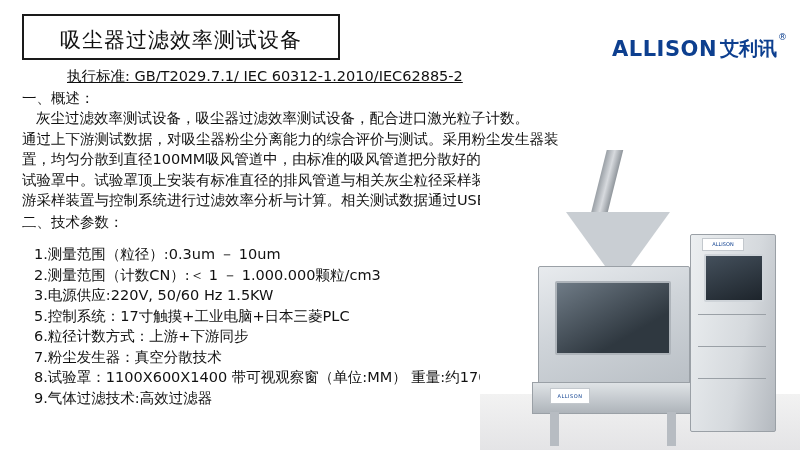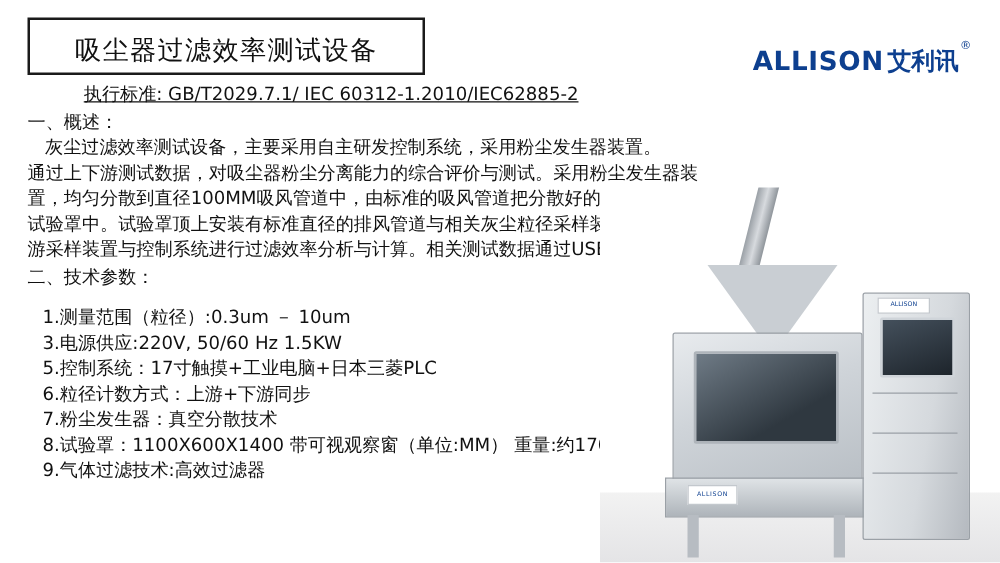--- a/index.html
+++ b/index.html
@@ -44,21 +44,21 @@
     font-size: 21px;
     font-family: "DejaVu Sans", "Liberation Sans", sans-serif;
     color: #111111;
     letter-spacing: 1px;
     white-space: nowrap;
   }
 
   
   .logo {
     position: absolute;
-    right: 24px;
+    right: 14px;
     top: 36px;
     text-align: left;
     white-space: nowrap;
   }
   .logo-en {
     font-size: 21px;
     font-weight: bold;
     color: #0d3f8f;
     letter-spacing: 0.5px;
     vertical-align: middle;
@@ -244,26 +244,27 @@
   <div class="title-text">吸尘器过滤效率测试设备</div>
 
   <div class="logo">
     <span class="logo-en">ALLISON</span><span class="logo-cn">艾利讯</span><span class="logo-r">®</span>
   </div>
 
   <div class="content">
     <div class="std-line"><span>执行标准: GB/T2029.7.1/ IEC 60312-1.2010/IEC62885-2</span></div>
 
     <div class="sec-head">一、概述：</div>
-    <div class="para para-first">灰尘过滤效率测试设备，主要采用自主研发控制系统，采用粉尘发生器装置。</div>
+    <div class="para para-first">灰尘过滤效率测试设备，吸尘器过滤效率测试设备，配合进口激光粒子计数。</div>
     <div class="para">通过上下游测试数据，对吸尘器粉尘分离能力的综合评价与测试。采用粉尘发生器装置，均匀分散到直径100MM吸风管道中，由标准的吸风管道把分散好的浮尘吸引入到试验罩中。试验罩顶上安装有标准直径的排风管道与相关灰尘粒径采样装置。通过上下游采样装置与控制系统进行过滤效率分析与计算。相关测试数据通过USB导出。</div>
 
     <div class="sec-head">二、技术参数：</div>
     <ul class="spec-list">
       <li>1.测量范围（粒径）:0.3um － 10um</li>
+      <li>2.测量范围（计数CN）:＜ 1 － 1.000.000颗粒/cm3</li>
       <li>3.电源供应:220V, 50/60 Hz 1.5KW</li>
       <li>5.控制系统：17寸触摸+工业电脑+日本三菱PLC</li>
       <li>6.粒径计数方式：上游+下游同步</li>
       <li>7.粉尘发生器：真空分散技术</li>
       <li>8.试验罩：1100X600X1400 带可视观察窗（单位:MM） 重量:约170 kg</li>
       <li>9.气体过滤技术:高效过滤器</li>
     </ul>
   </div>
 
   <div class="photo">

